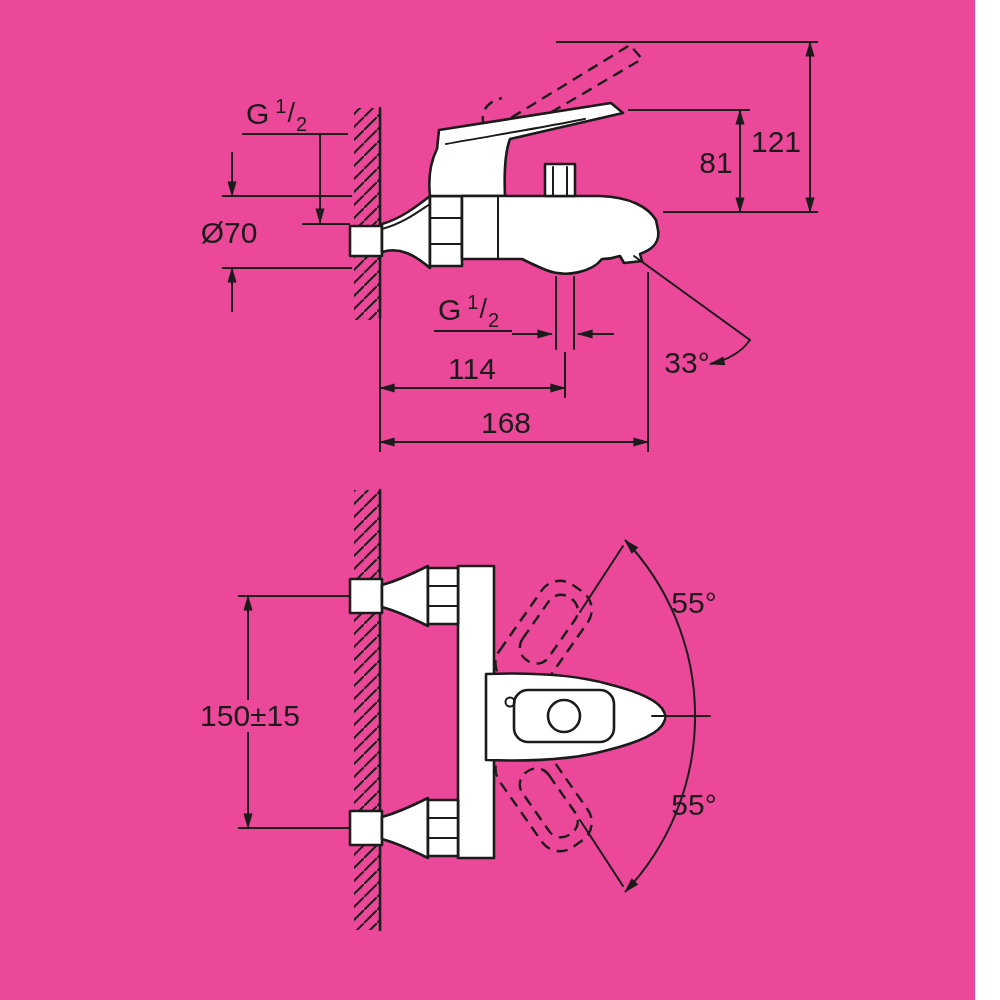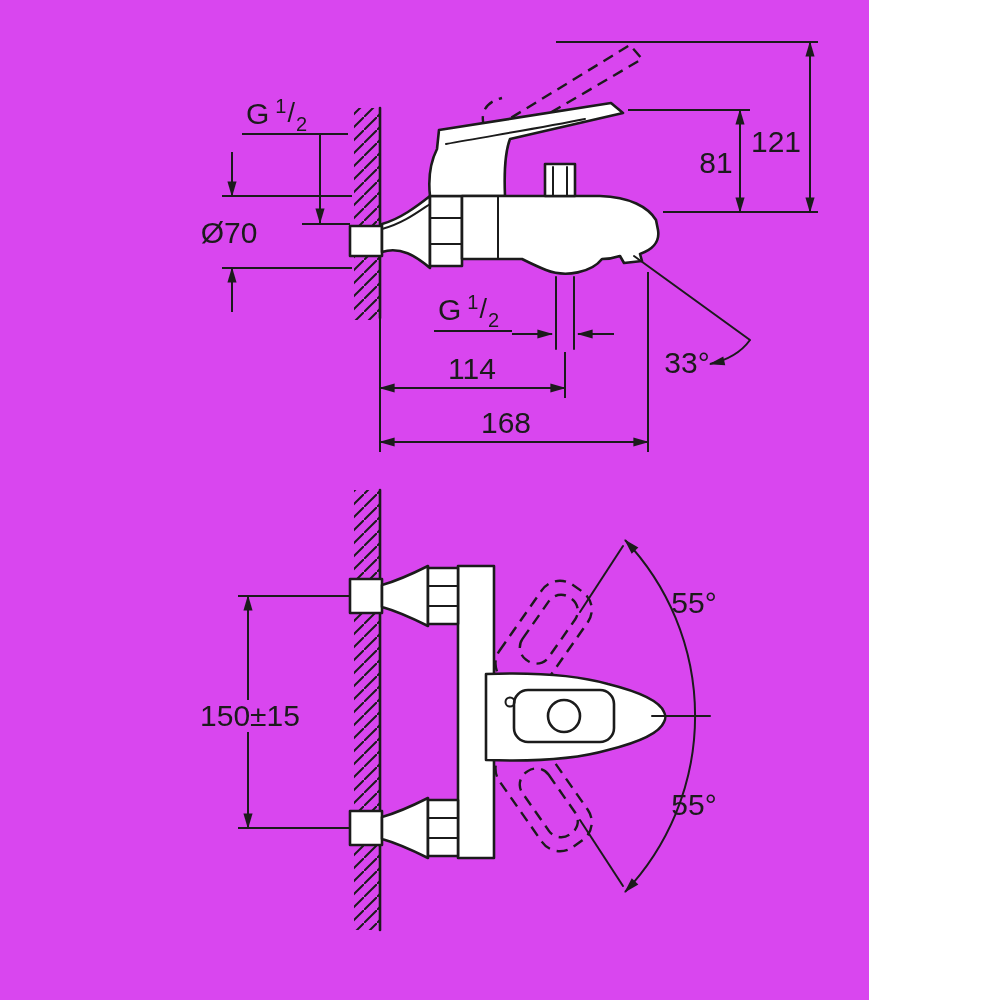--- a/index.html
+++ b/index.html
@@ -1,20 +1,20 @@
 <!DOCTYPE html>
 <html><head>
 <meta charset="utf-8">
 <style>
   html, body { margin: 0; padding: 0; background: #ffffff; }
   .canvas {
     position: relative;
-    width: 869px;
+    width: 975px;
     height: 1000px;
-    background: #d946ef;
+    background: #ec4899;
     font-family: "Liberation Sans", sans-serif;
   }
   svg { position: absolute; left: 0; top: 0; }
   .dim-text {
     font-family: "Liberation Sans", sans-serif;
     font-size: 30px;
     fill: #1b1b1b;
   }
   .frac-num { font-size: 20px; }
   .frac-slash { font-size: 27px; }

